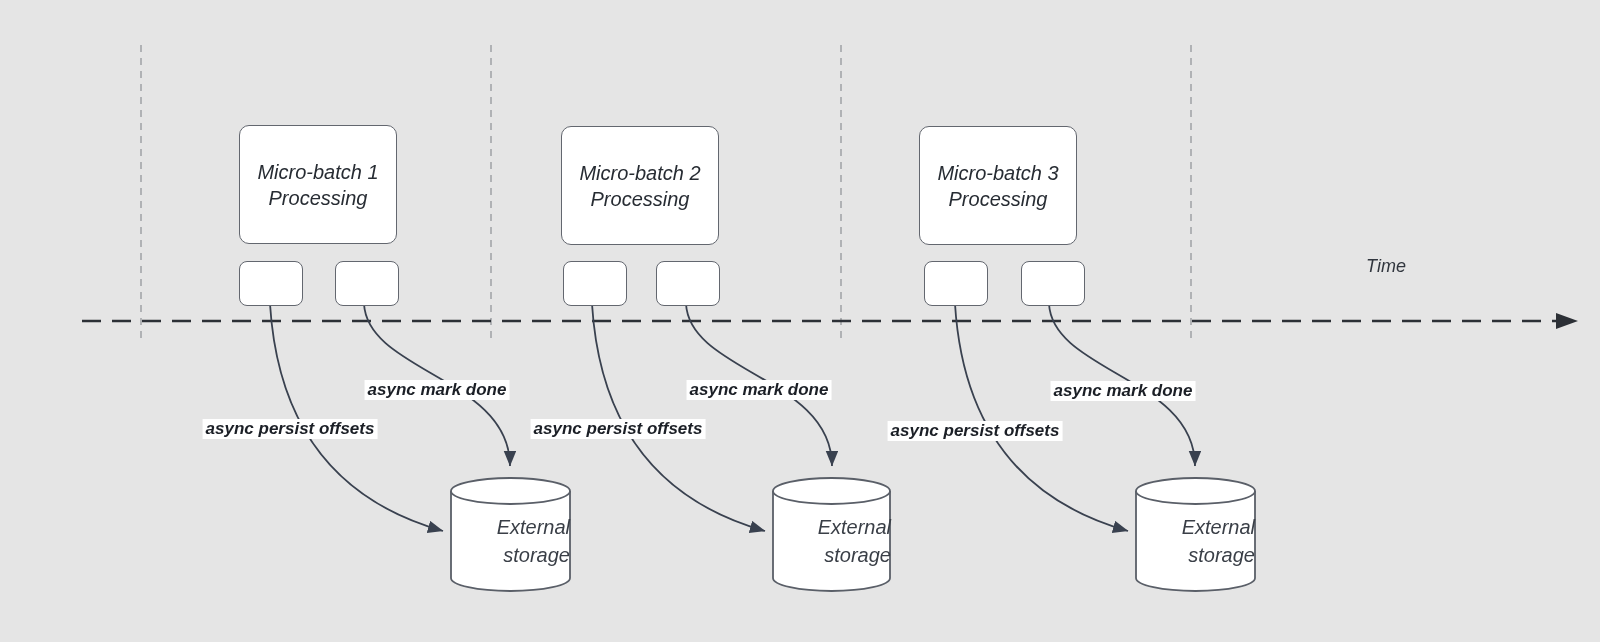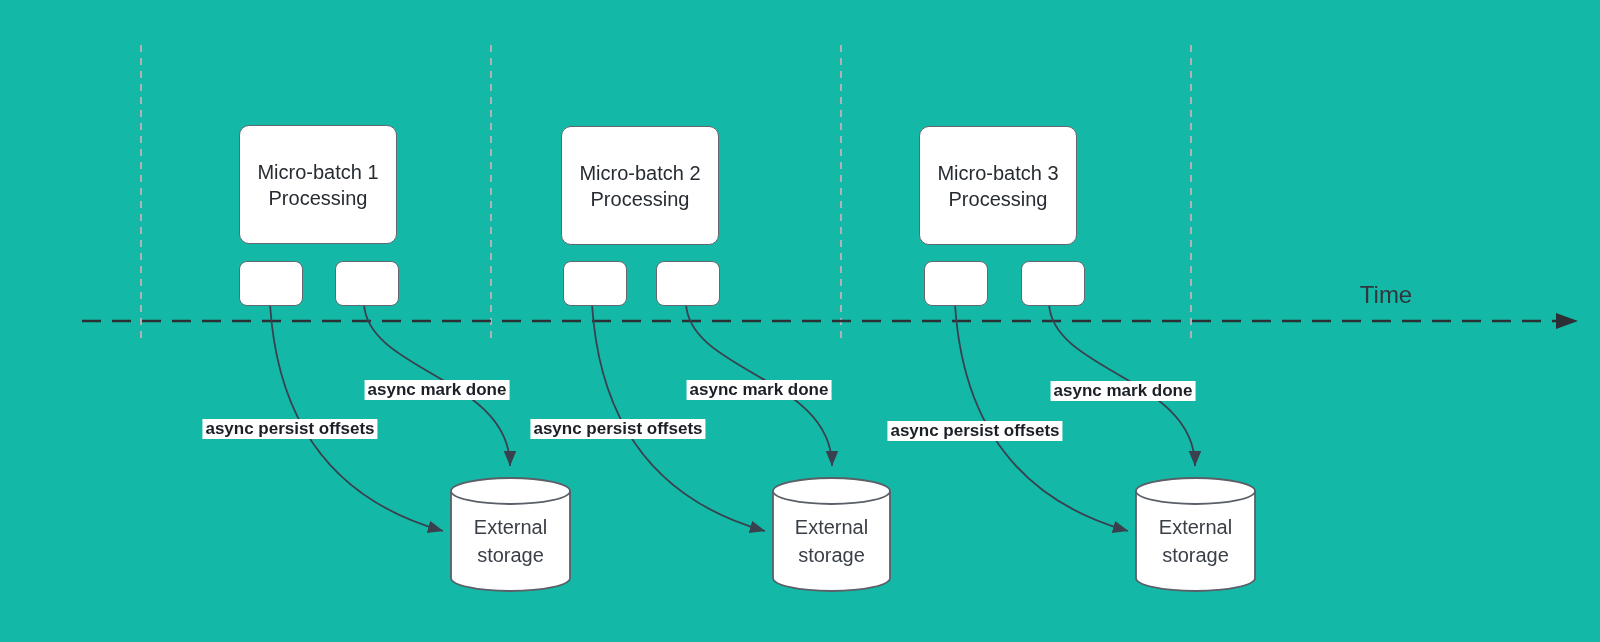--- a/index.html
+++ b/index.html
@@ -5,22 +5,23 @@
   html, body {
     margin: 0;
     padding: 0;
     background: #ffffff;
     font-family: "Liberation Sans", sans-serif;
   }
   .stage {
     position: relative;
     width: 1600px;
     height: 642px;
-    background: #14b8a6;
+    background: #e5e5e5;
     overflow: hidden;
+    font-style: italic;
   }
   .underlay {
     position: absolute;
     left: 0; top: 0;
     width: 1600px;
     height: 642px;
   }
   .proc-box {
     position: absolute;
     width: 156px;
@@ -51,32 +52,31 @@
     font-size: 17px;
     font-weight: bold;
     color: #1b1f26;
     background: #ffffff;
     padding: 0 3px;
     white-space: nowrap;
   }
   .storage-label {
     position: absolute;
     width: 119px;
-    text-align: center;
+    text-align: right;
     color: #3a3f47;
     font-size: 20px;
     line-height: 28px;
   }
   .time-label {
     position: absolute;
     transform: translateX(-50%);
-    font-size: 24px;
+    font-size: 18px;
     color: #31363e;
     white-space: nowrap;
-    margin-top: 25px;
   }
 </style>
 </head>
 <body>
 
 <div class="stage">
 
   <svg class="underlay" viewBox="0 0 1600 642" xmlns="http://www.w3.org/2000/svg">
     <defs>
       <marker id="arrowhead" markerWidth="10" markerHeight="8" refX="8.4" refY="3.5" orient="auto" markerUnits="strokeWidth">

